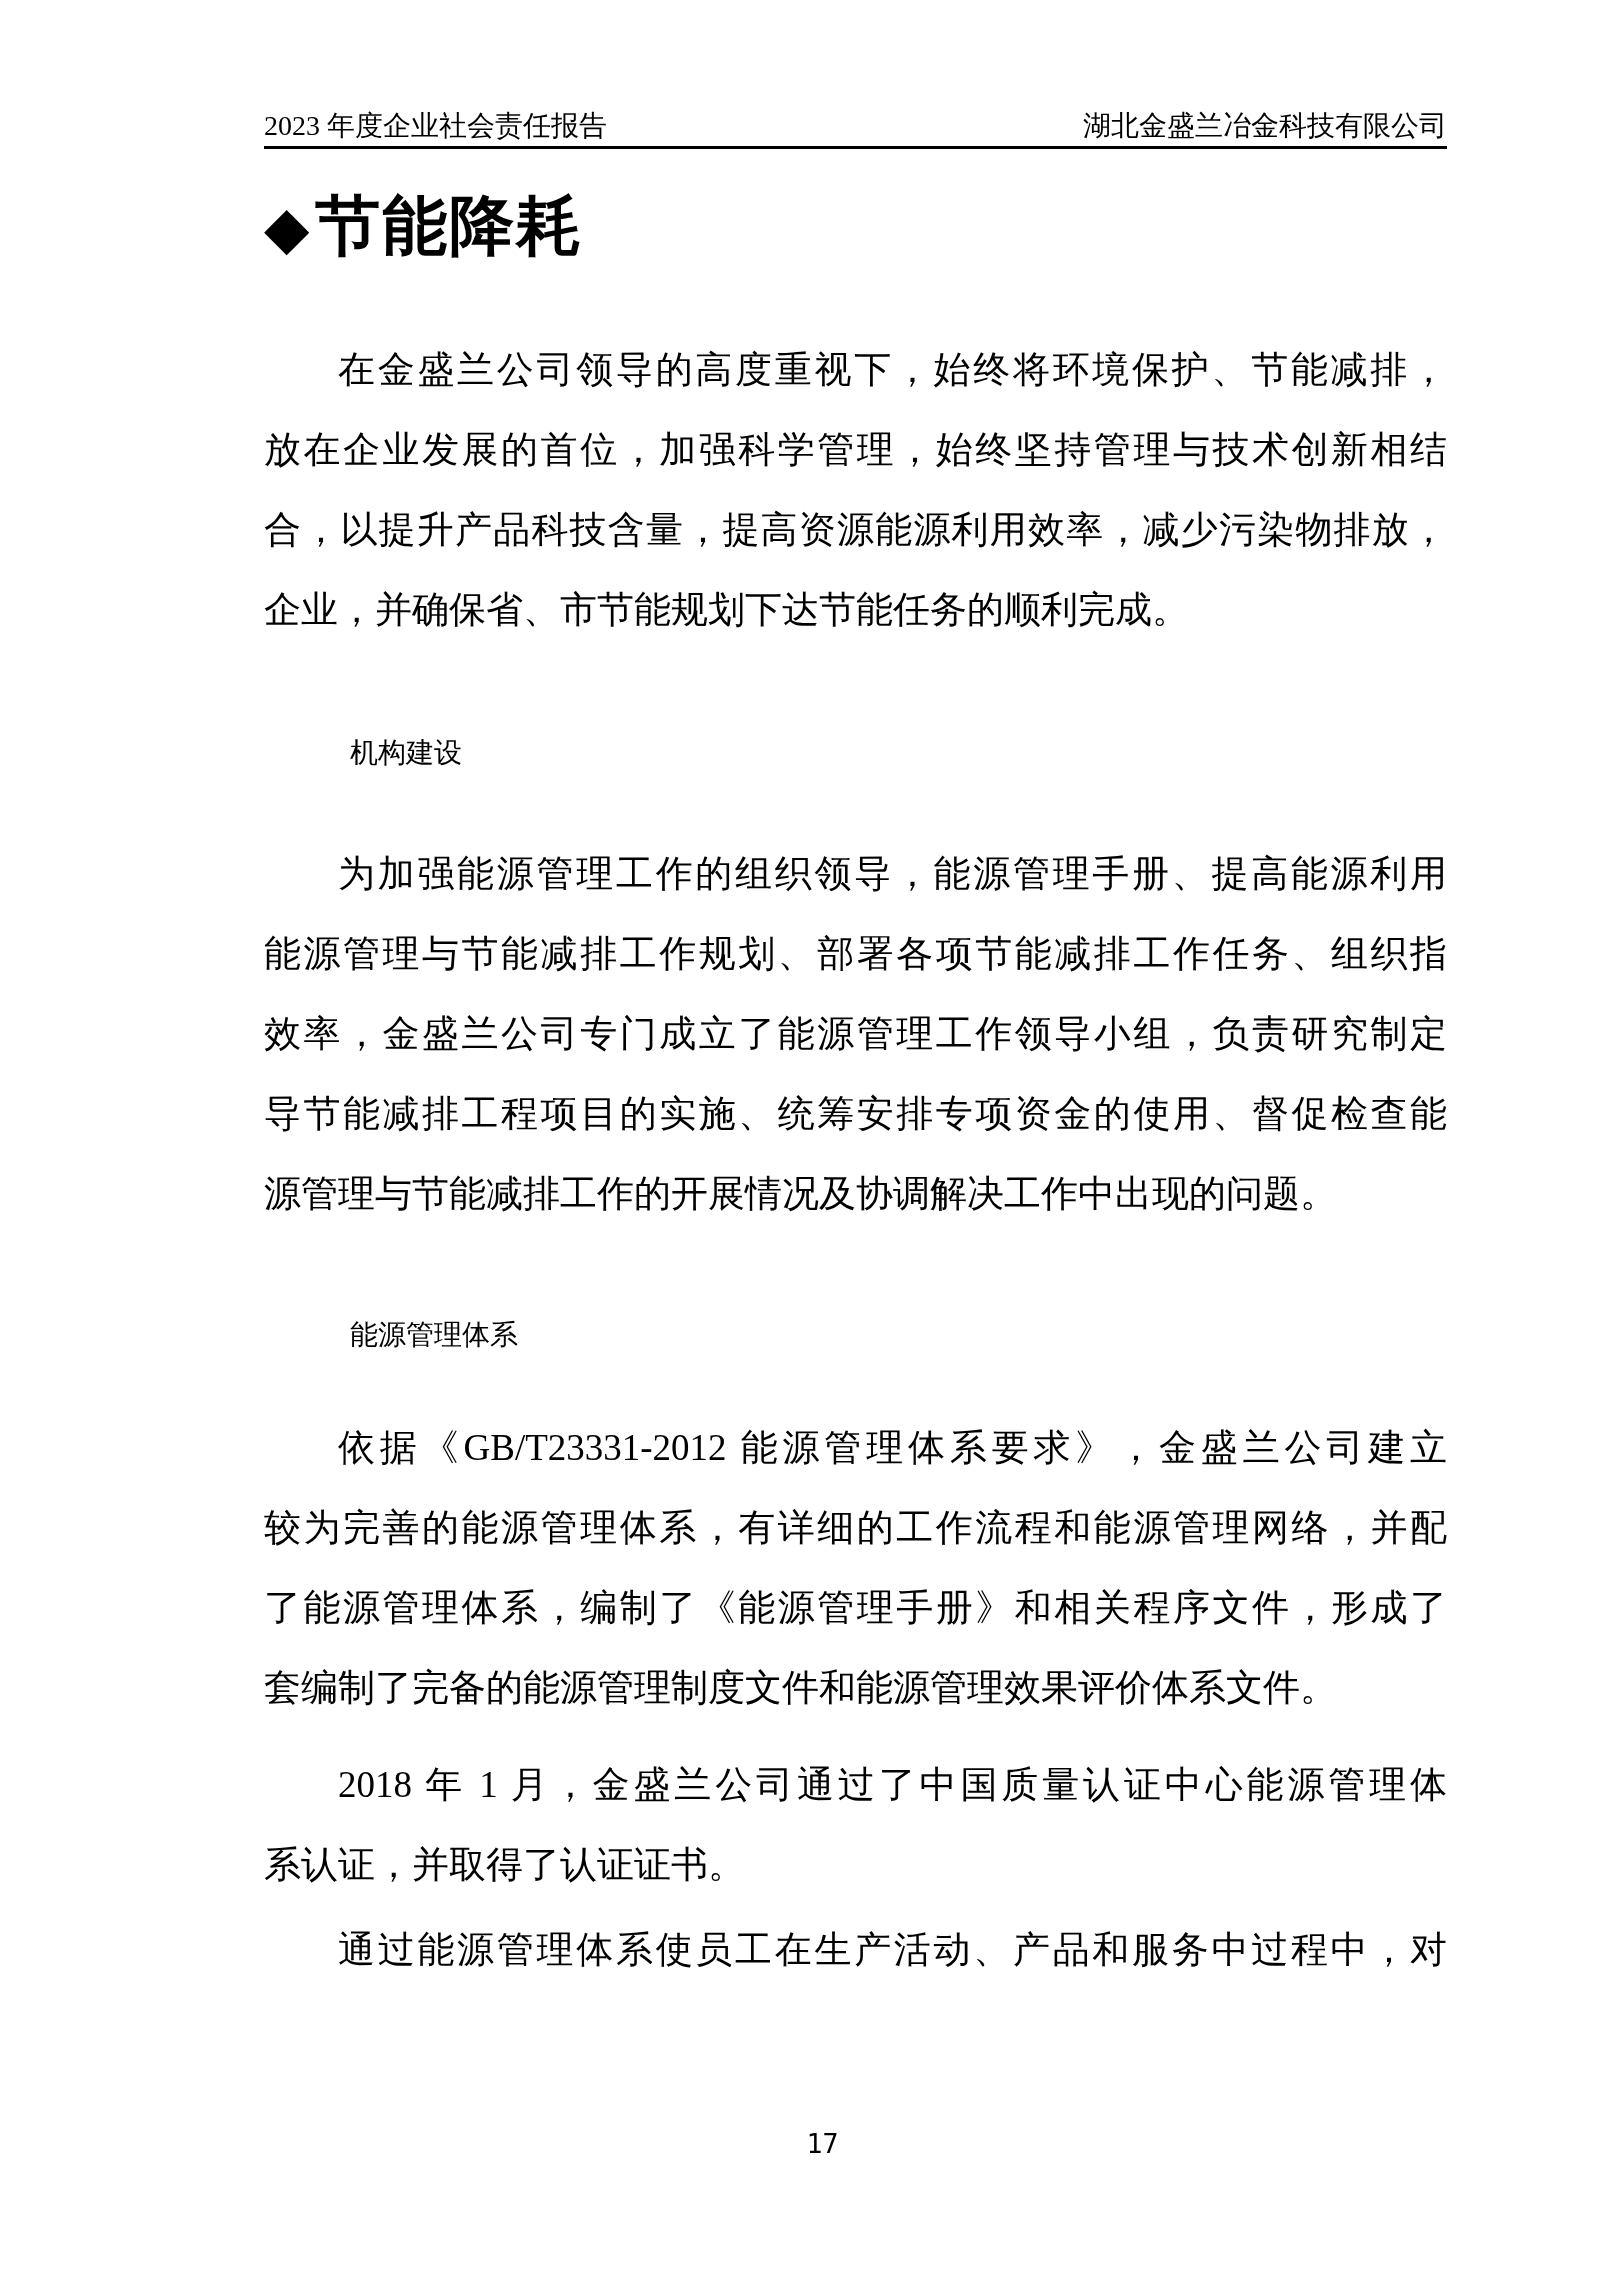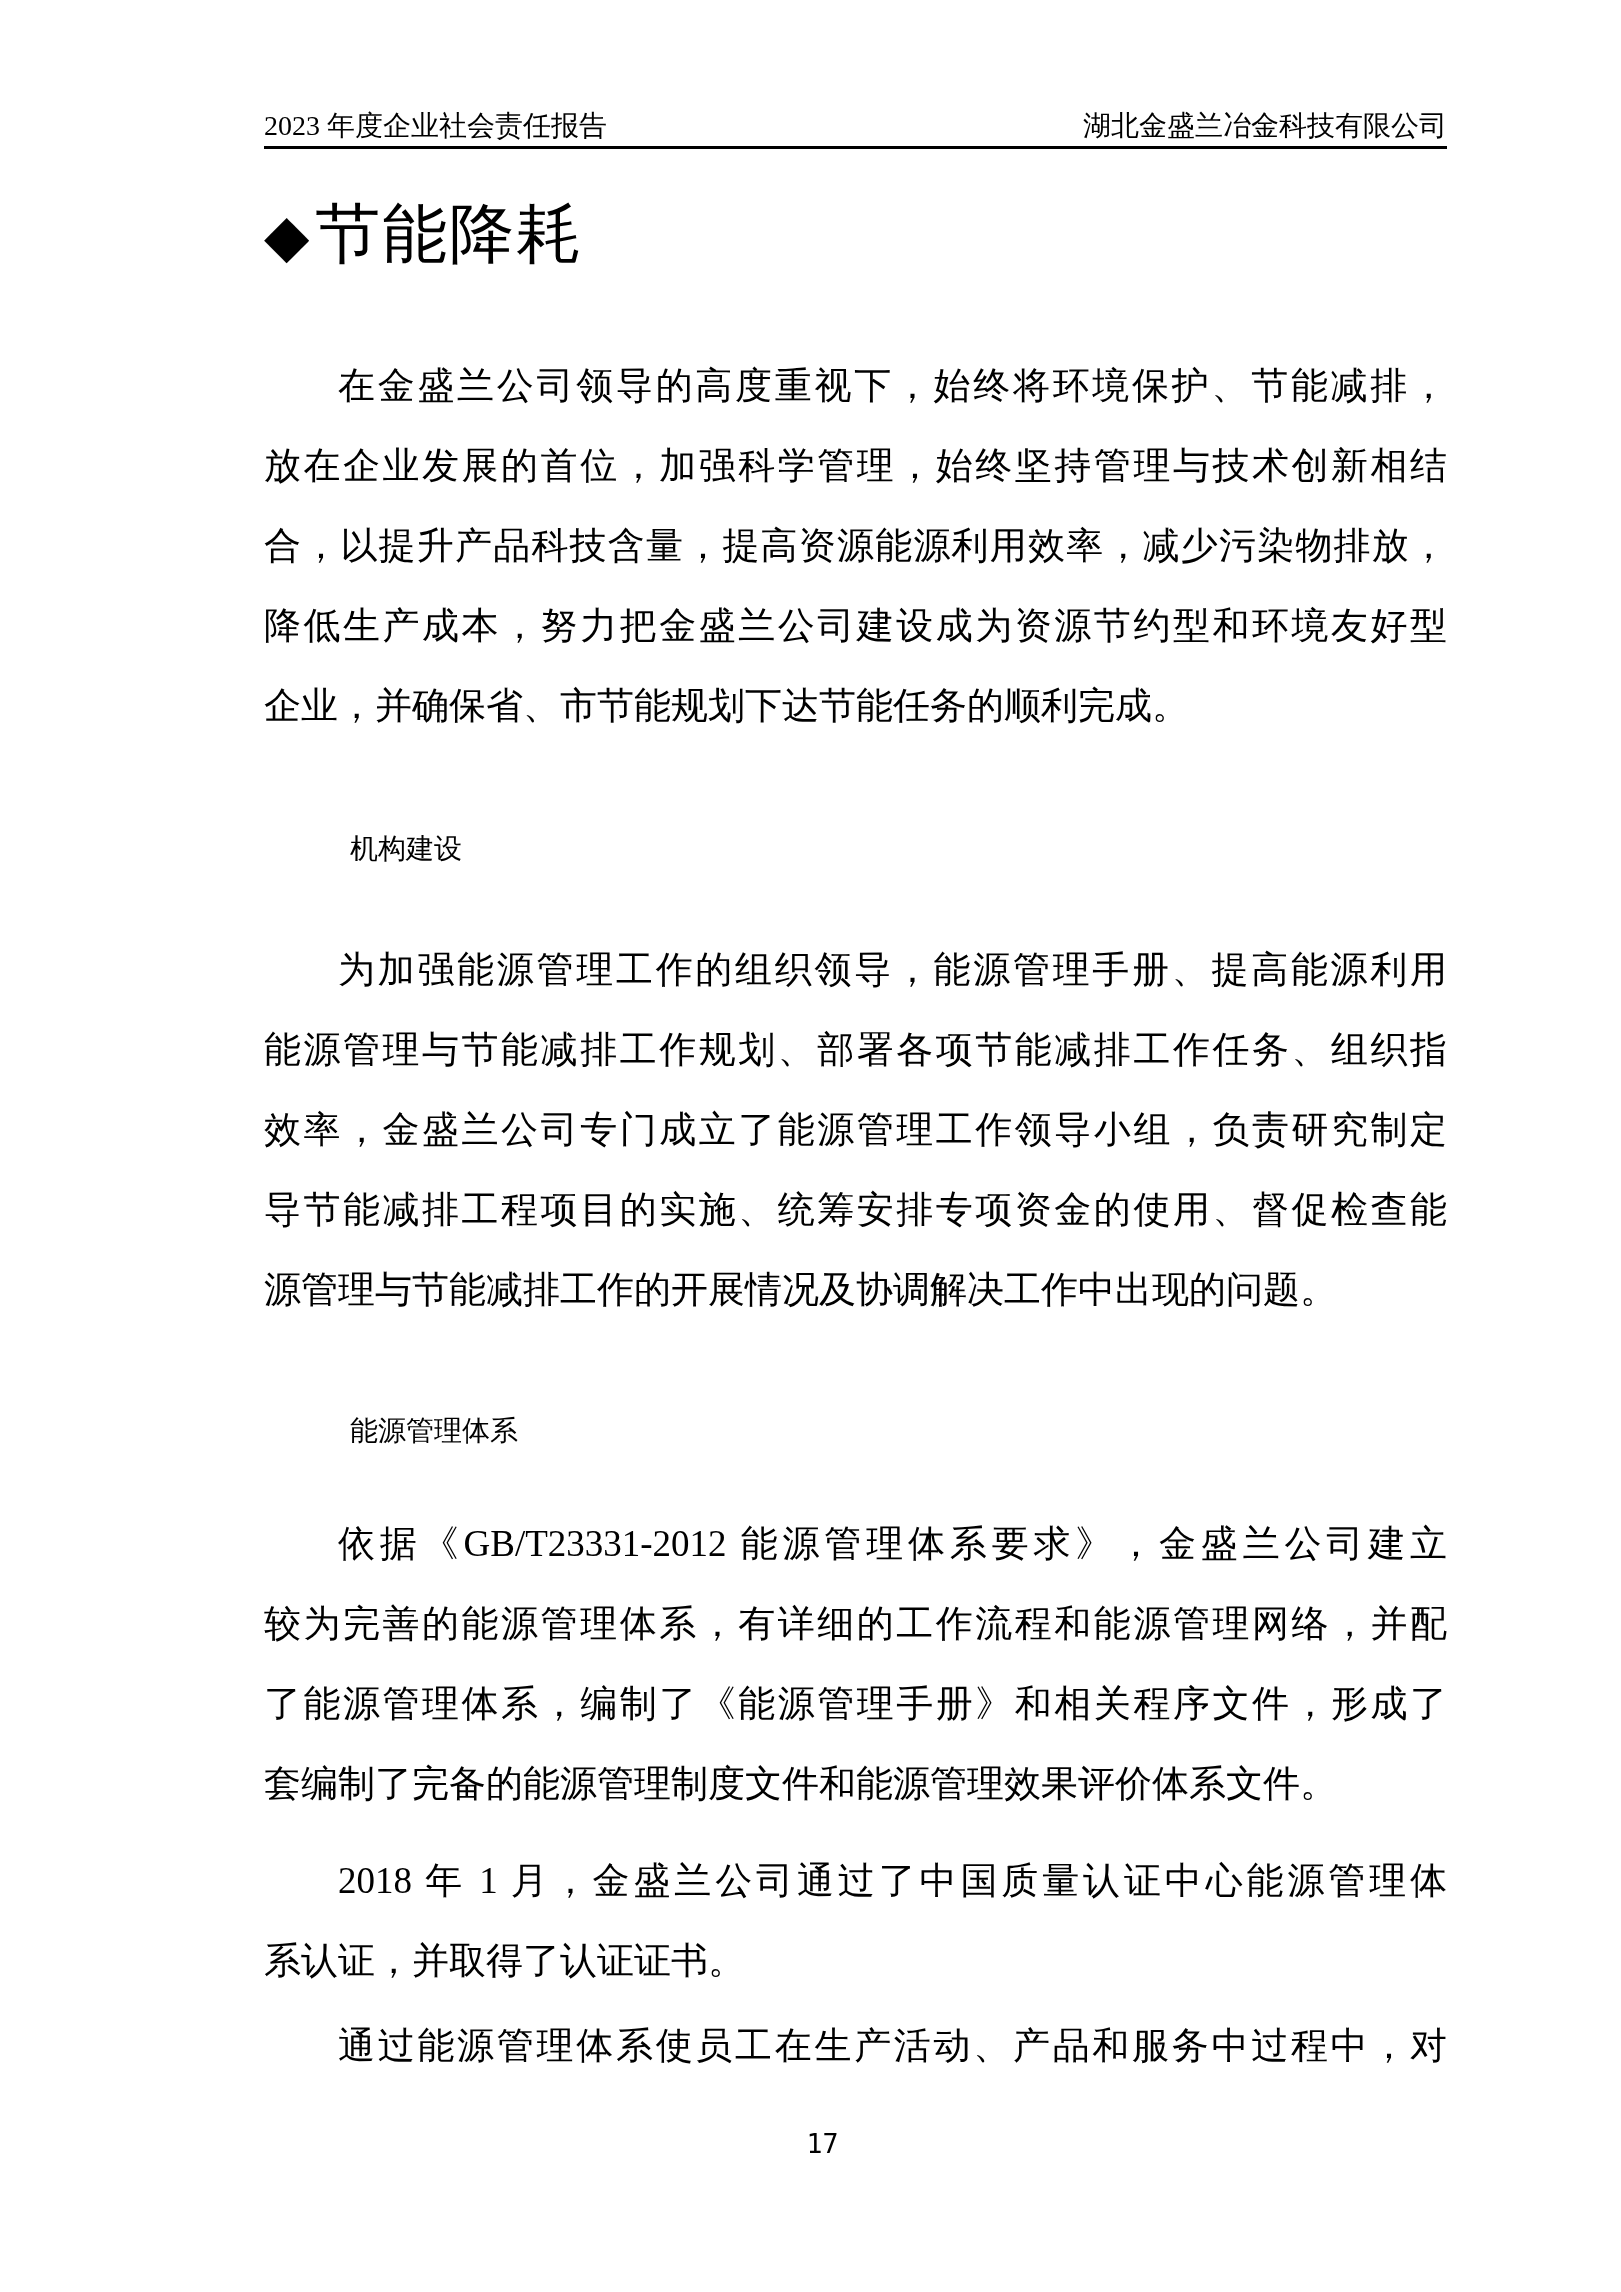--- a/index.html
+++ b/index.html
@@ -16,21 +16,21 @@
     display:flex;justify-content:space-between;align-items:flex-end;
     margin:0 198px 0 240px;
     padding-top:108px;padding-bottom:2.9px;
     border-bottom:3.9px solid #000;
     font-size:28px;line-height:35px;
   }
   
   #content{margin:0 198px 0 240px;}
   
   .doc-title{
-    font-size:65px;line-height:83px;font-weight:normal;
+    font-size:65px;line-height:67px;font-weight:bold;
     letter-spacing:2px;white-space:nowrap;
   }
   .title-bullet{font-size:59px;margin-right:3.9px;}
   
   .sub-heading{
     font-family:"Liberation Sans","DejaVu Sans",sans-serif;
     font-weight:normal;font-size:28px;line-height:55px;
     text-indent:86px;
   }
   
@@ -68,21 +68,20 @@
     <span class="header-left">2023 年度企业社会责任报告</span>
     <span class="header-right">湖北金盛兰冶金科技有限公司</span>
   </header>
 
   <main id="content">
       <div class="doc-title"><span class="title-bullet">◆</span><span class="title-text">节能降耗</span></div>
       <div class="para">
         <div class="line first-line">在金盛兰公司领导的高度重视下，始终将环境保护、节能减排，</div>
         <div class="line">放在企业发展的首位，加强科学管理，始终坚持管理与技术创新相结</div>
         <div class="line">合，以提升产品科技含量，提高资源能源利用效率，减少污染物排放，</div>
-        <div class="line">降低生产成本，努力把金盛兰公司建设成为资源节约型和环境友好型</div>
         <div class="line last-line">企业，并确保省、市节能规划下达节能任务的顺利完成。</div>
       </div>
       <div class="sub-heading">机构建设</div>
       <div class="para">
         <div class="line first-line">为加强能源管理工作的组织领导，能源管理手册、提高能源利用</div>
         <div class="line">能源管理与节能减排工作规划、部署各项节能减排工作任务、组织指</div>
         <div class="line">效率，金盛兰公司专门成立了能源管理工作领导小组，负责研究制定</div>
         <div class="line">导节能减排工程项目的实施、统筹安排专项资金的使用、督促检查能</div>
         <div class="line last-line">源管理与节能减排工作的开展情况及协调解决工作中出现的问题。</div>
       </div>

